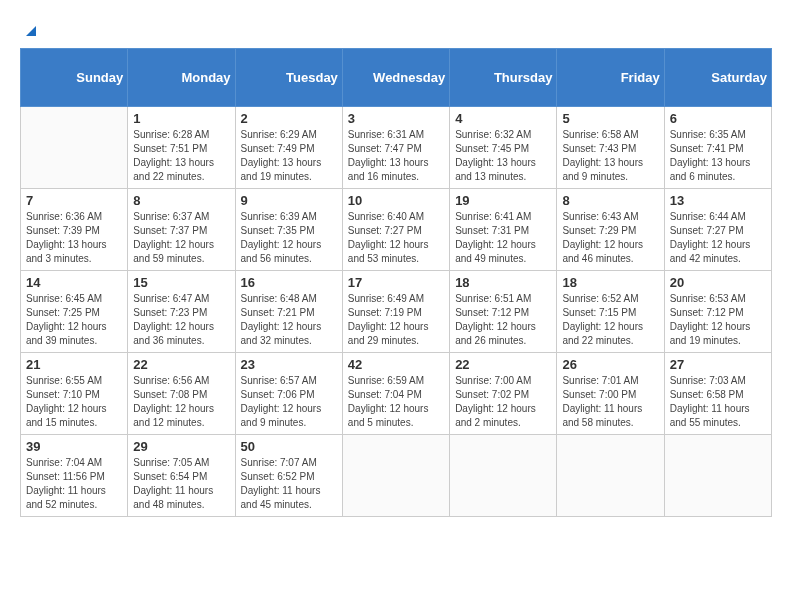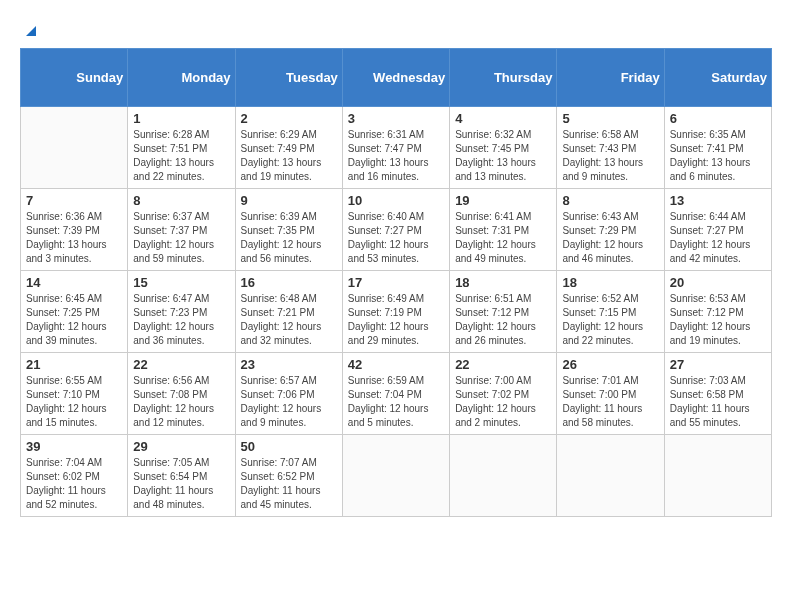--- a/index.html
+++ b/index.html
@@ -307,21 +307,21 @@
           <div class="cell-info">Sunrise: 7:03 AM
 Sunset: 6:58 PM
 Daylight: 11 hours
 and 55 minutes.</div>
         </td>
       </tr>
       <tr>
         <td>
           <span class="day-number">39</span>
           <div class="cell-info">Sunrise: 7:04 AM
-Sunset: 6:02 PM
+Sunset: 11:56 PM
 Daylight: 11 hours
 and 52 minutes.</div>
         </td>
         <td>
           <span class="day-number">29</span>
           <div class="cell-info">Sunrise: 7:05 AM
 Sunset: 6:54 PM
 Daylight: 11 hours
 and 48 minutes.</div>
         </td>

